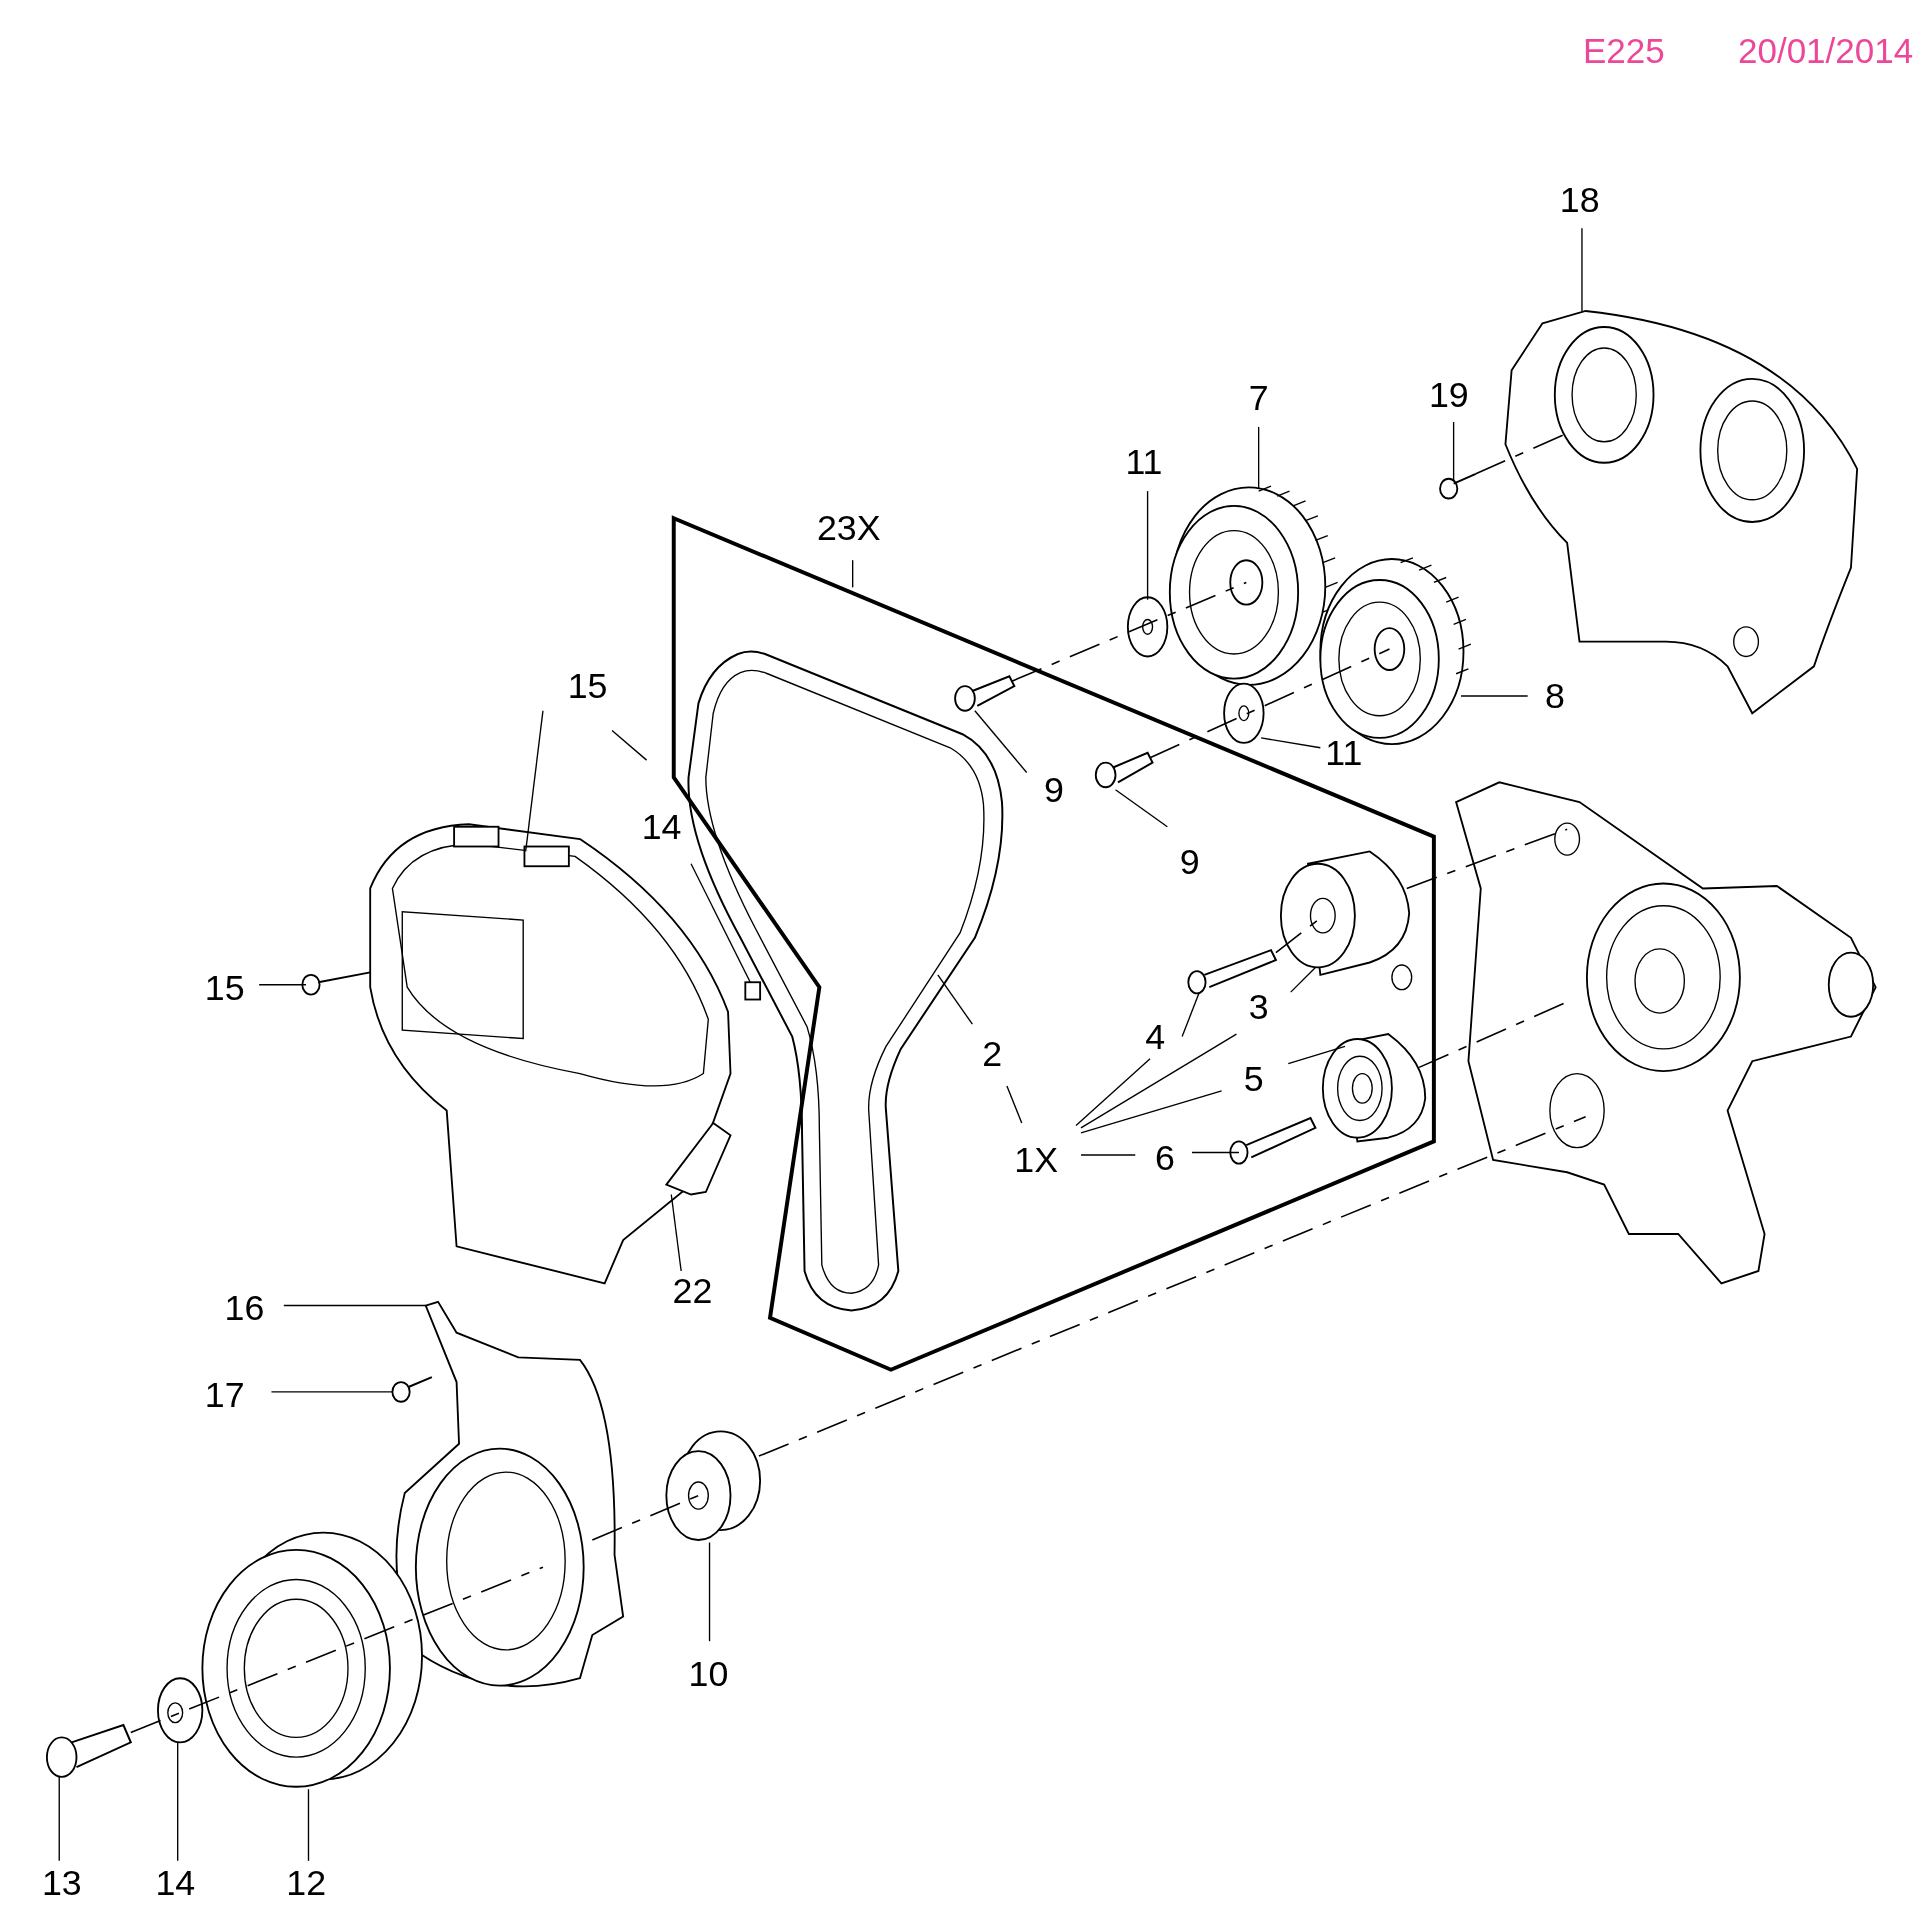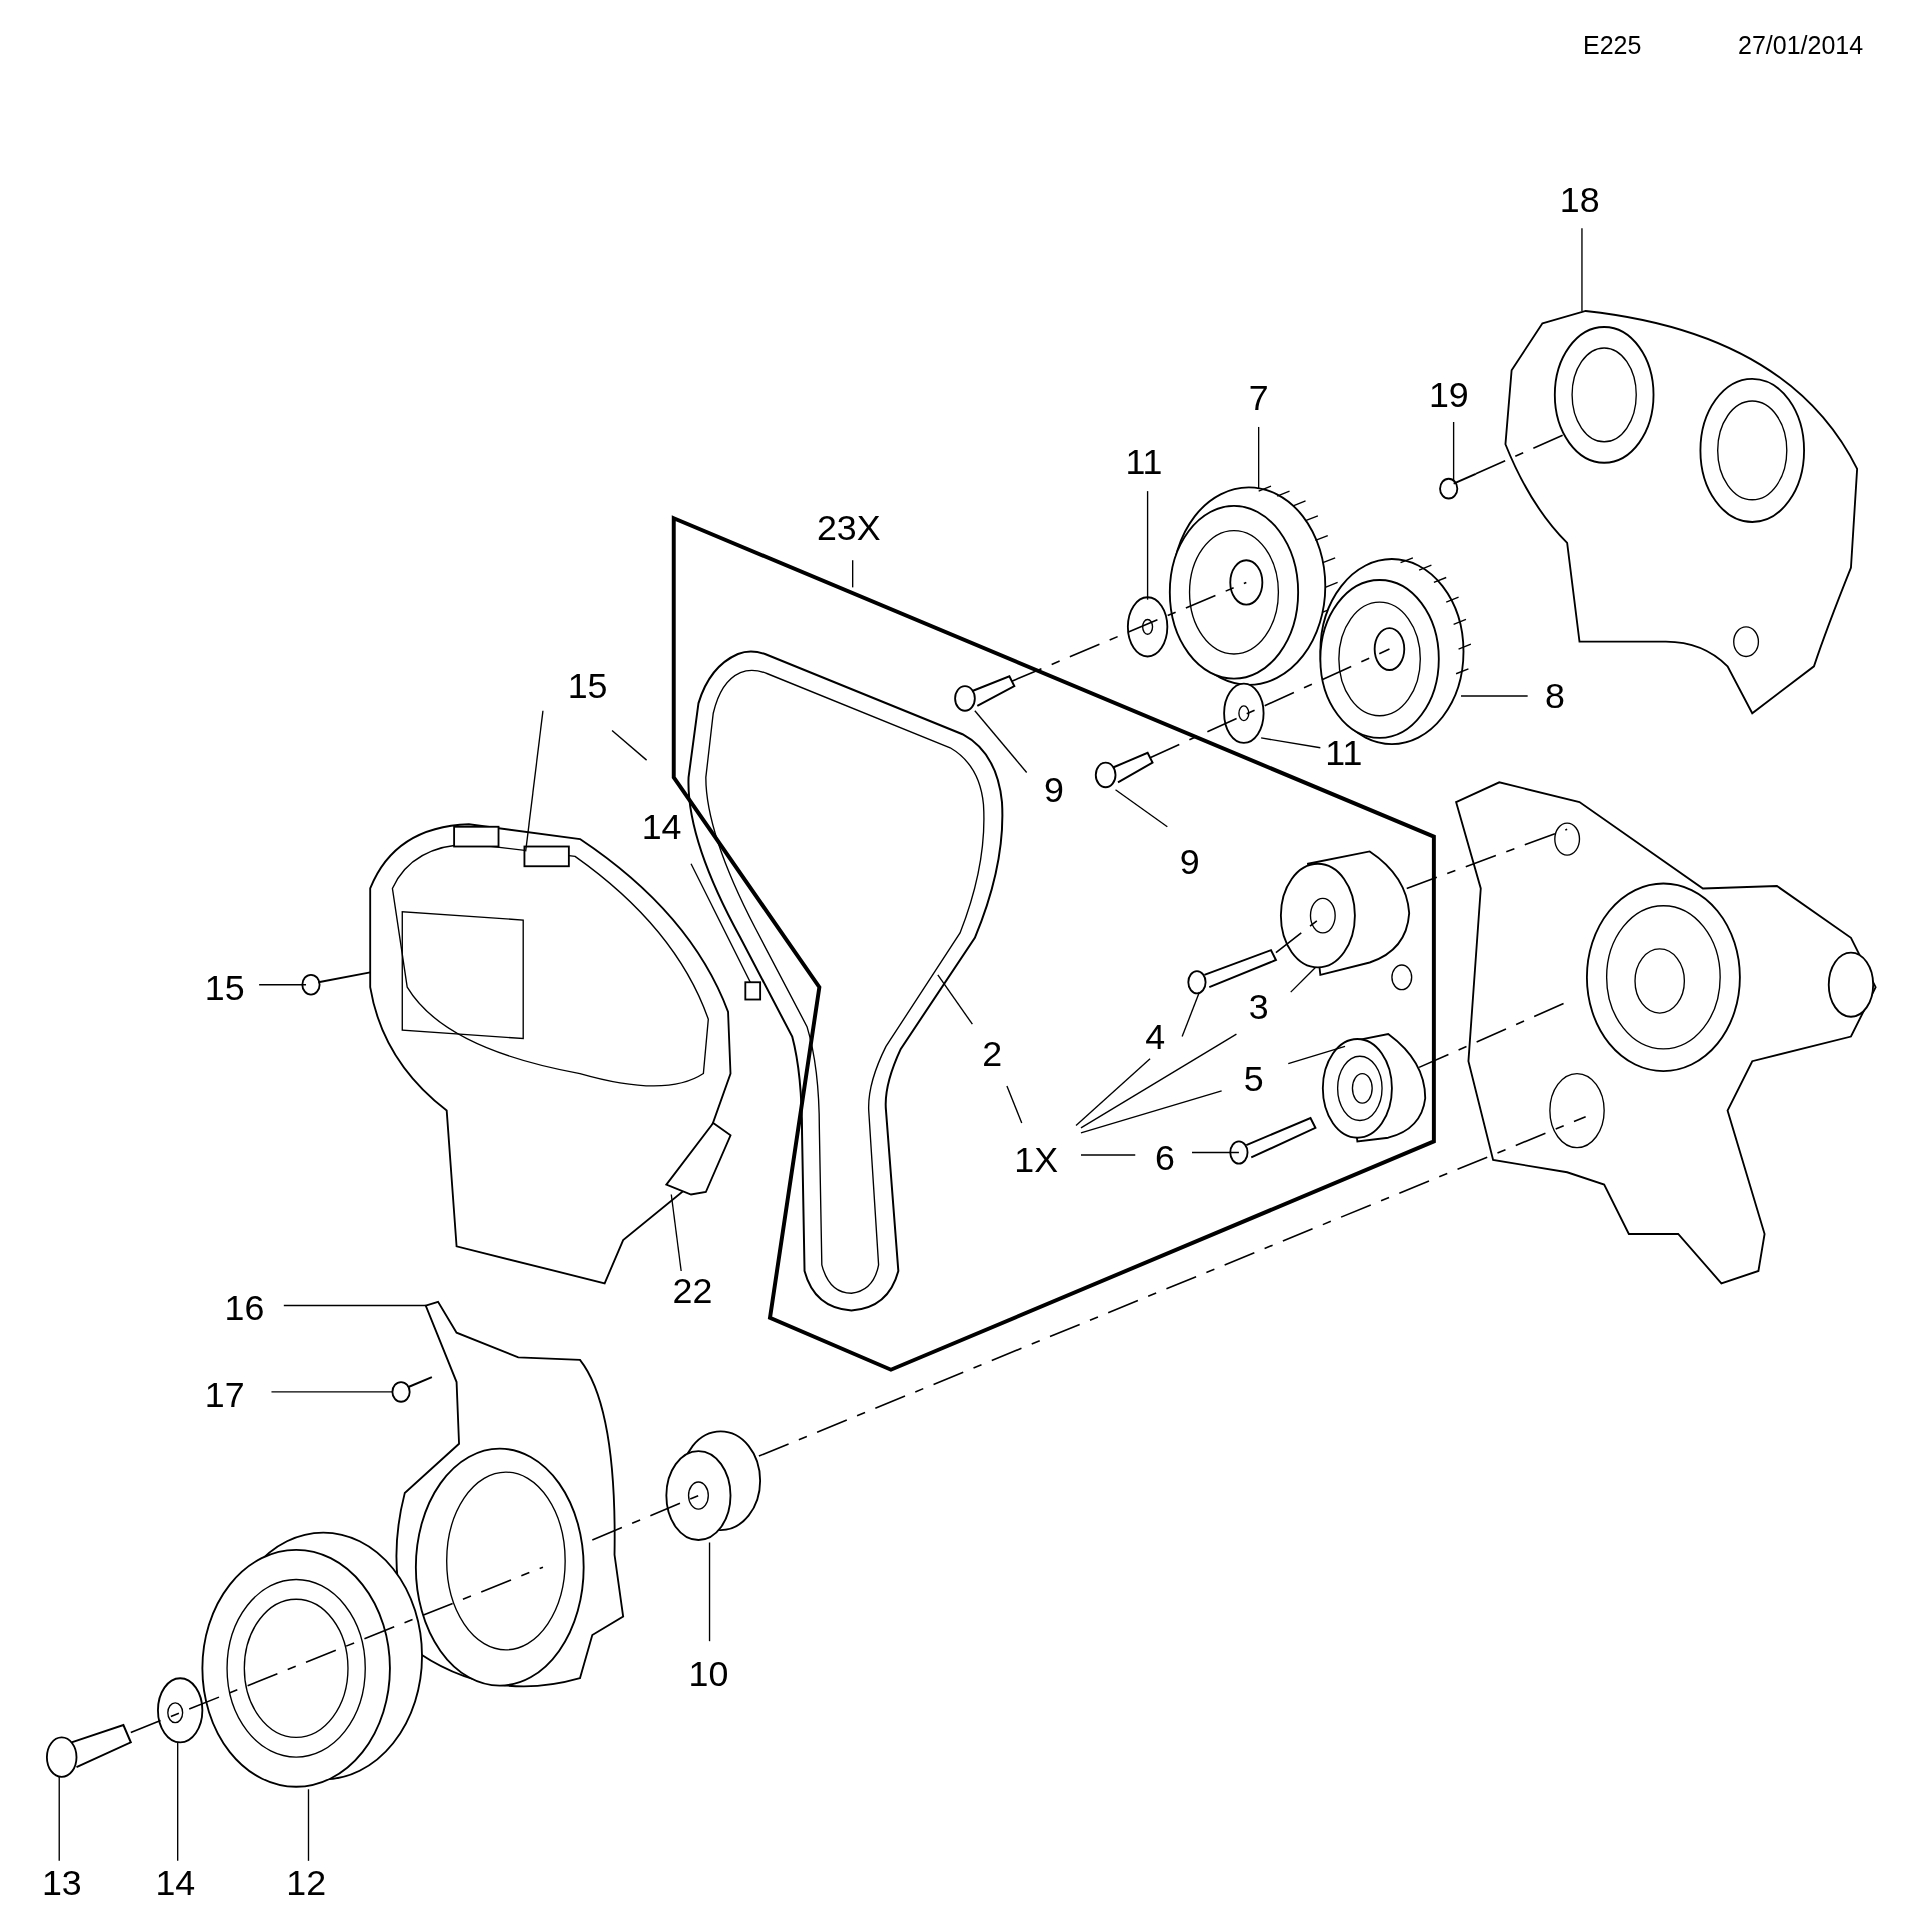--- a/index.html
+++ b/index.html
@@ -1,32 +1,32 @@
 <!DOCTYPE html>
 <html style="font-size:13.6px"><head>
 <meta charset="utf-8">
 <style>
   html, body { margin:0; padding:0; background:#ffffff; }
   body { width:1925px; height:1925px; overflow:hidden; position:relative; font-family:"Liberation Sans", sans-serif; }
   #stage { position:absolute; left:0; top:0; width:1925px; height:1925px; }
-  .hdr { position:absolute; top:31px; font-size:25px; color:#000000; }
+  .hdr { position:absolute; top:31px; font-size:35px; color:#ec4899; }
   #doc-code { left:1583px; }
   #doc-date { left:1738px; }
   svg text { font-family:"Liberation Sans", sans-serif; font-size:29px; fill:#000; }
   .ln { stroke:#000; stroke-width:1.6; fill:none; }
   .thin { stroke:#000; stroke-width:1.1; fill:none; }
   .thick { stroke:#000; stroke-width:3.2; fill:none; }
   .dash { stroke:#000; stroke-width:1.3; fill:none; stroke-dasharray:26 9 7 9; }
   .part { stroke:#000; stroke-width:1.5; fill:#fff; }
 </style>
 </head>
 <body>
 
 <div id="doc-code" class="hdr">E225</div>
-<div id="doc-date" class="hdr">27/01/2014</div>
+<div id="doc-date" class="hdr">20/01/2014</div>
 
 <svg id="stage" viewBox="0 0 1560 1560" xmlns="http://www.w3.org/2000/svg">
 
   <polygon class="thick" points="546,420 1162,678 1162,925 722,1110 624,1068 664,800 546,630"></polygon>
 
   <g>
     <path class="ln" d="M598,530 Q575,540 566,570 L558,630 Q556,680 600,760 L642,840 Q650,870 650,920 L652,1030 Q660,1060 690,1062 Q720,1060 728,1030 L718,900 Q716,880 730,850 L790,760 Q815,700 812,650 Q808,610 780,595 L620,530 Q608,526 598,530 Z"></path>
     <path class="thin" d="M600,545 Q584,552 578,578 L572,630 Q572,675 612,752 L654,832 Q664,865 664,915 L666,1025 Q672,1048 690,1048 Q708,1046 712,1025 L704,900 Q703,878 718,848 L778,756 Q800,700 797,652 Q794,620 770,606 L622,546 Q610,541 600,545 Z"></path>
   </g>
 

